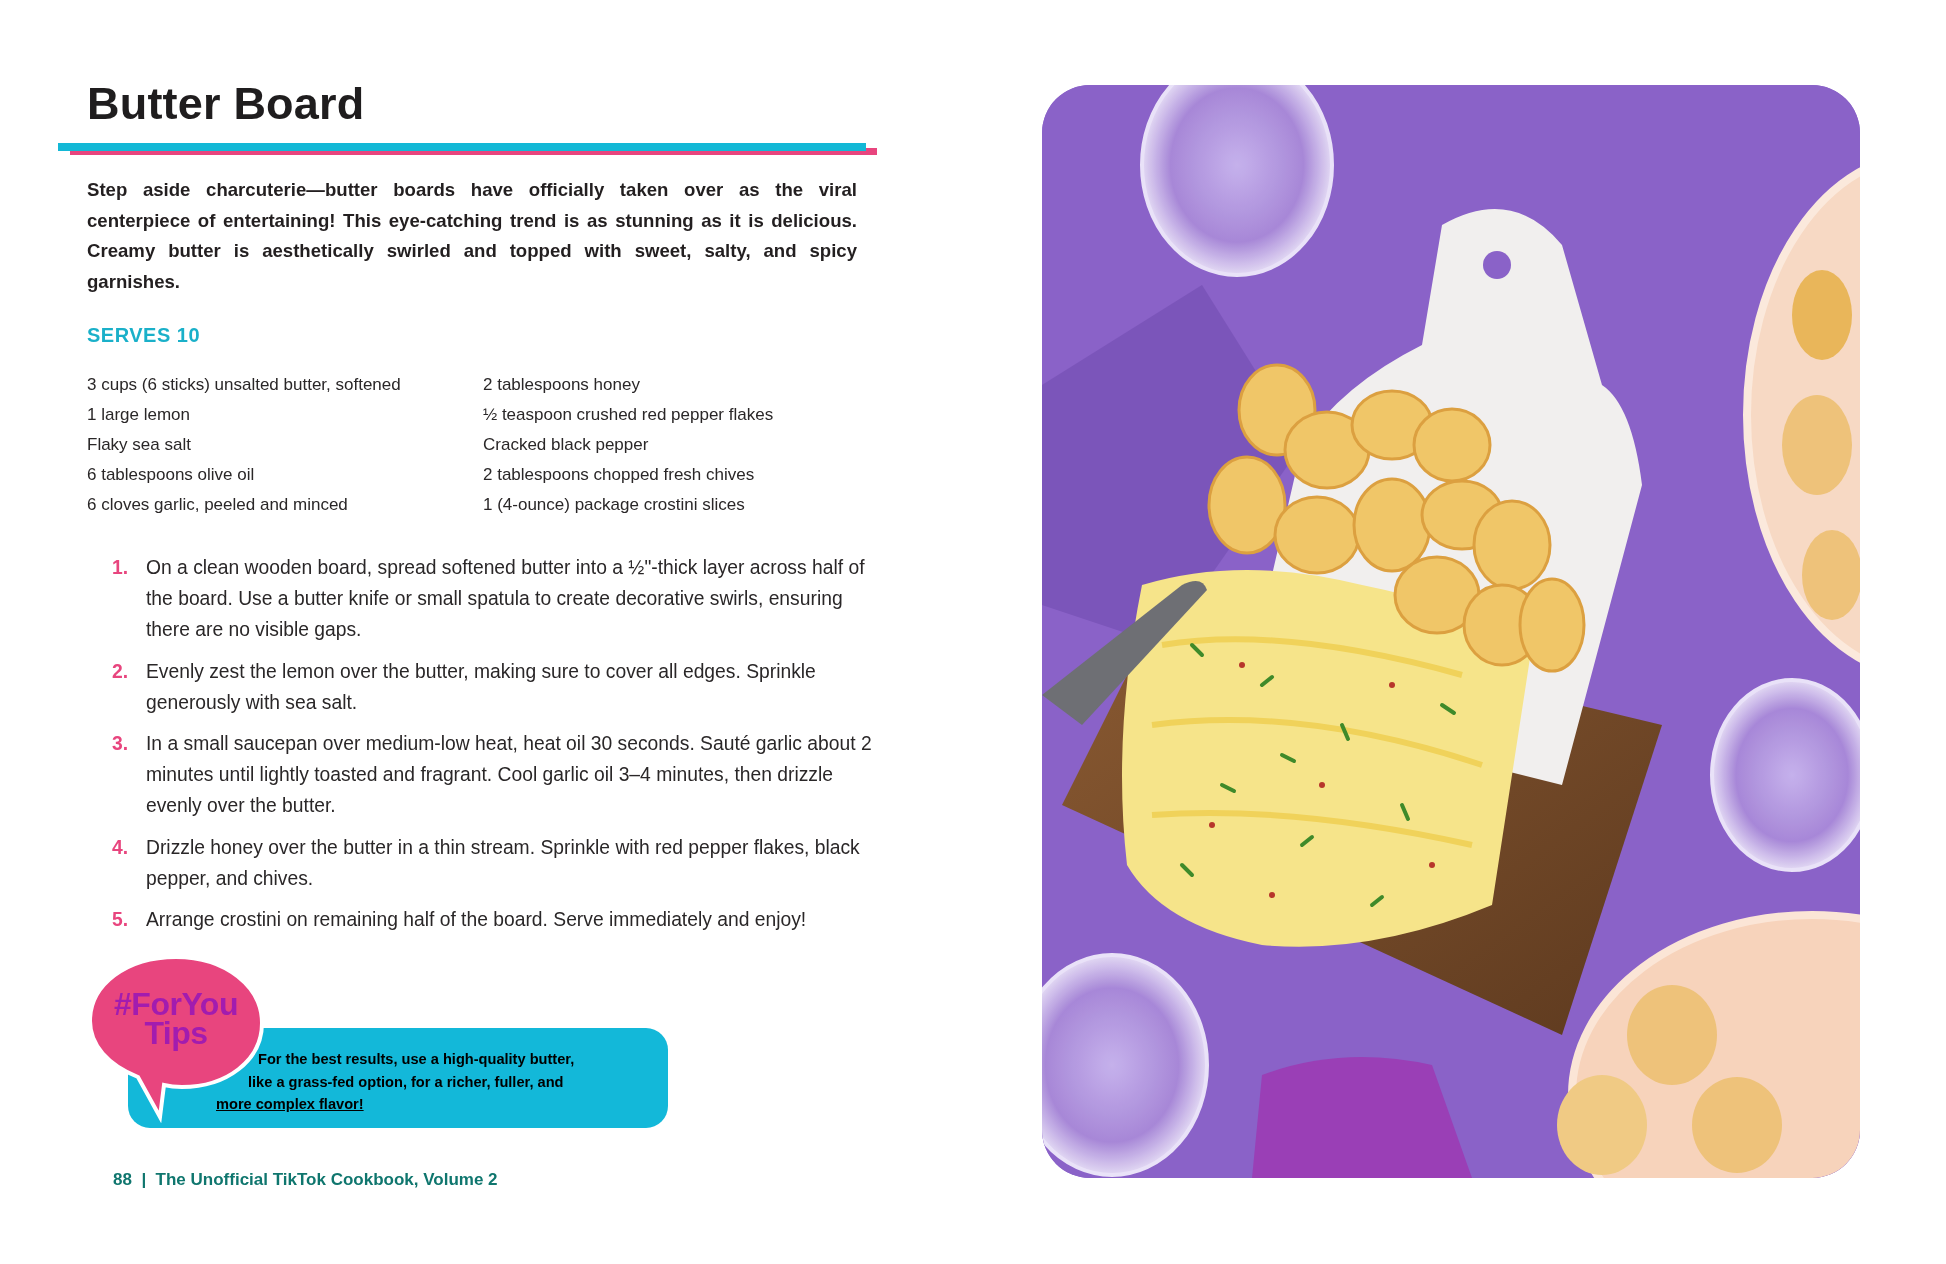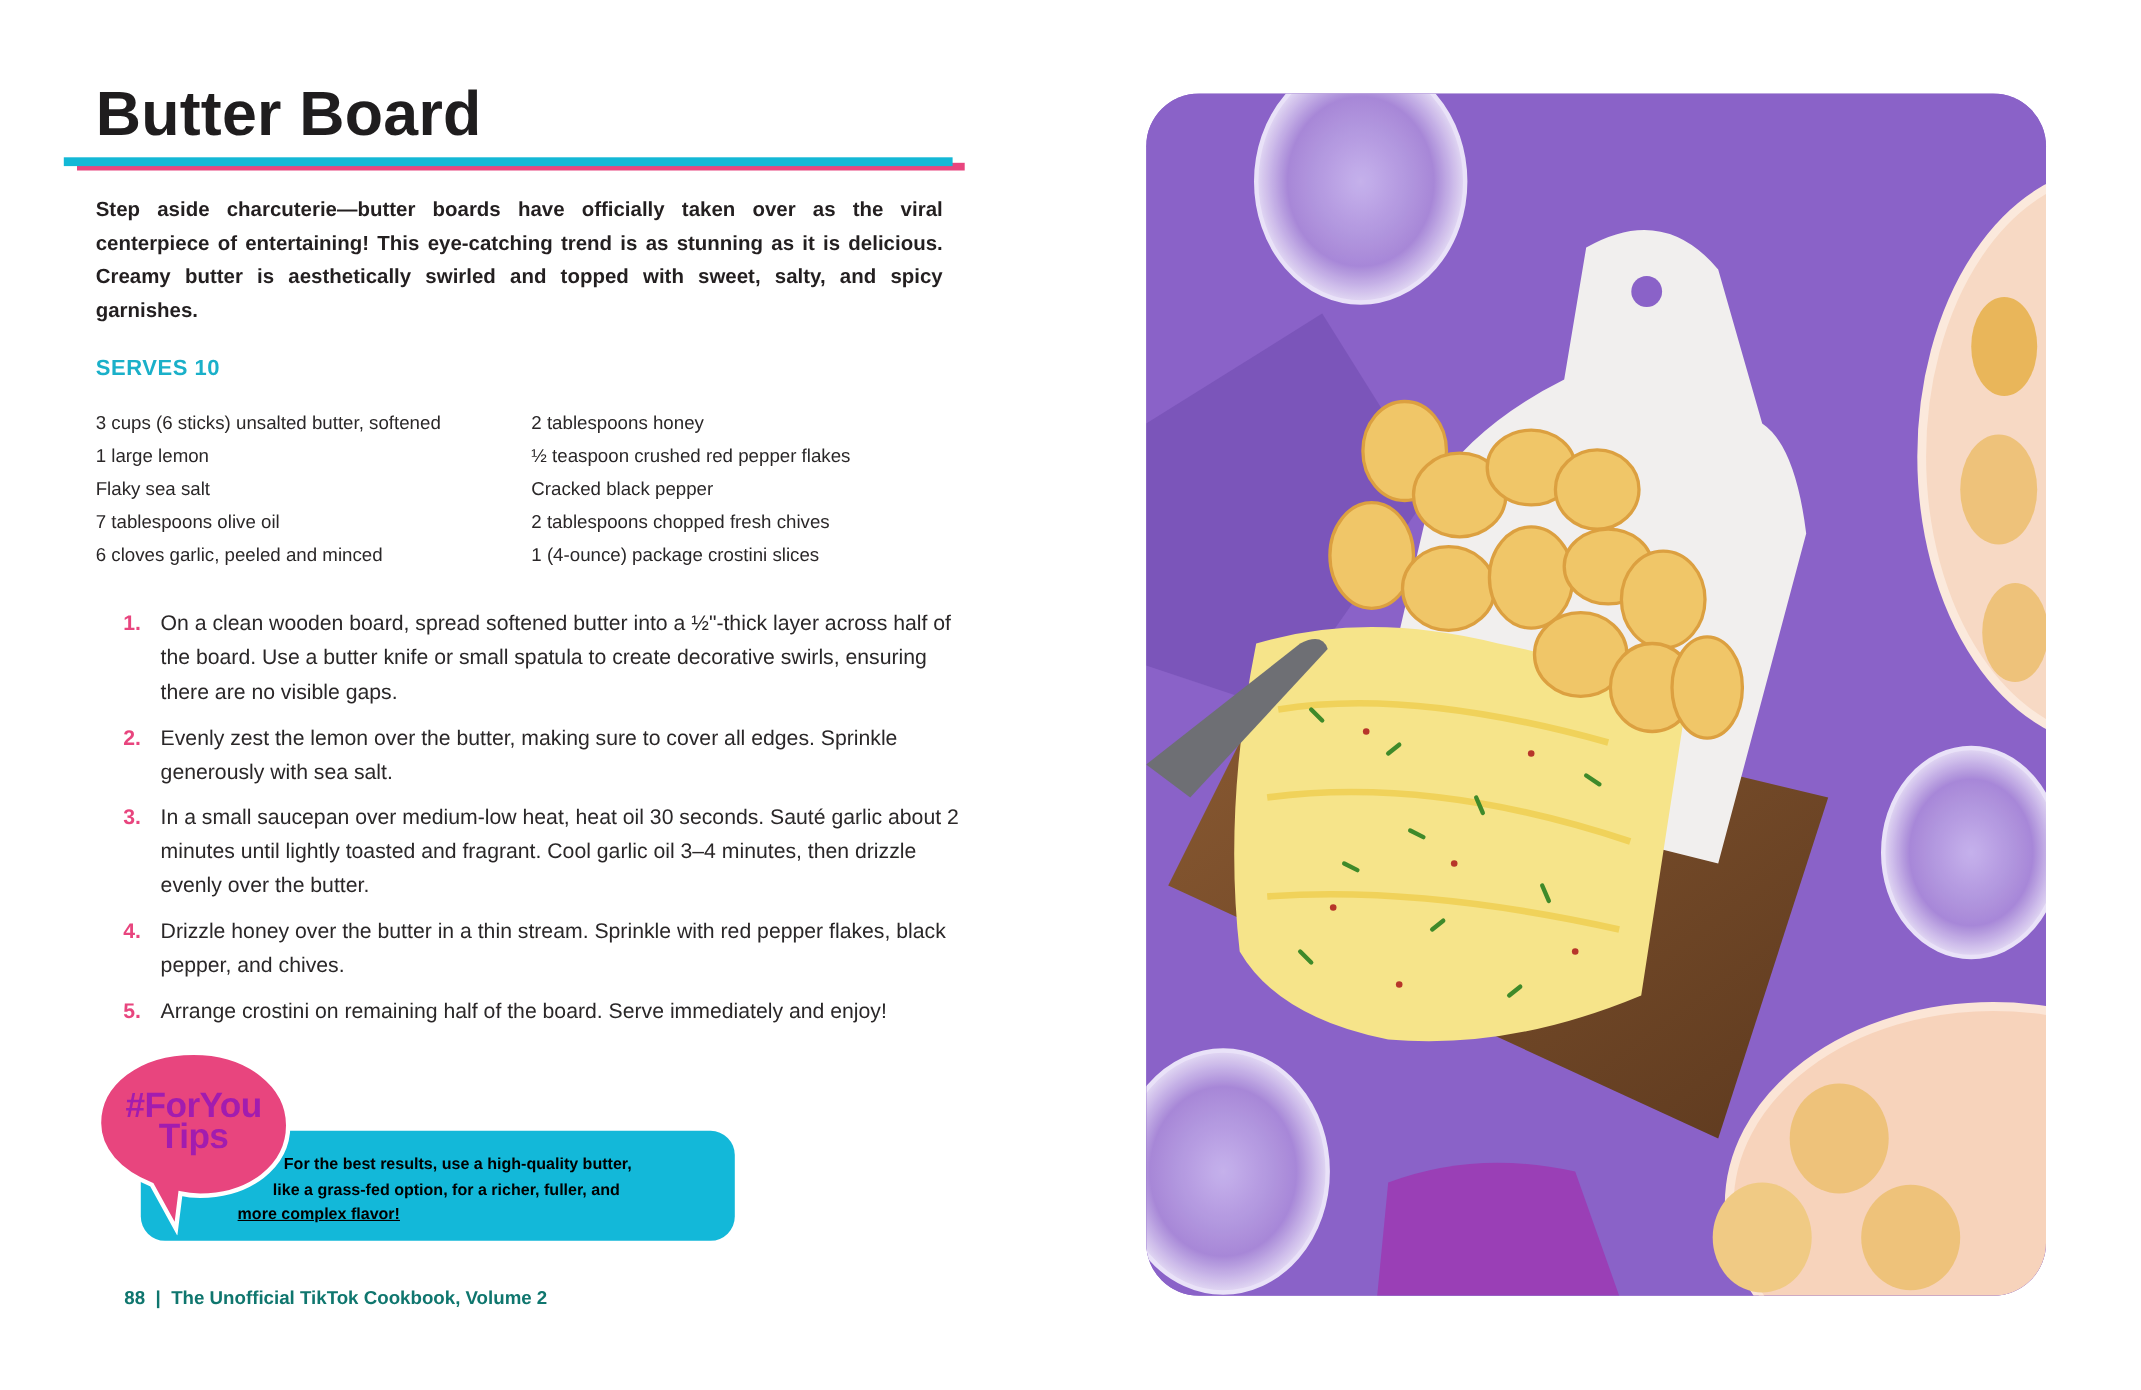--- a/index.html
+++ b/index.html
@@ -1,20 +1,20 @@
 <!DOCTYPE html>
 <html><head>
 <meta charset="utf-8">
 <style>
   html, body { margin: 0; padding: 0; background: #ffffff; }
   body { width: 1946px; height: 1264px; position: relative; overflow: hidden;
          font-family: "Liberation Sans", "DejaVu Sans", sans-serif; color: #231f20; }
   .abs { position: absolute; }
 
-  .title { left: 87px; top: 76px; font-size: 57px; font-weight: 700; letter-spacing: 0.2px; color: #1f1d1e; margin: 0; line-height: 56px; }
+  .title { left: 87px; top: 76px; font-size: 45px; font-weight: 700; letter-spacing: 0.2px; color: #1f1d1e; margin: 0; line-height: 56px; }
   .rule-cyan { left: 58px; top: 143px; width: 808px; height: 8px; background: #13b8d6; }
   .rule-pink { left: 70px; top: 148px; width: 807px; height: 7px; background: #e8457e; z-index: 0; }
   .rule-cyan { z-index: 1; }
 
   .intro { left: 87px; top: 175px; width: 770px; font-size: 18.6px; font-weight: 700; line-height: 30.5px; text-align: justify; color: #231f20; margin: 0; }
 
   .serves { left: 87px; top: 324px; font-size: 20px; font-weight: 700; color: #1ab0c9; letter-spacing: 0.5px; }
 
   .ing-col { top: 370px; font-size: 17px; line-height: 30px; color: #2a2728; }
   .ing-col.c1 { left: 87px; }
@@ -47,21 +47,21 @@
 <div class="abs rule-cyan"></div>
 
 <p class="abs intro">Step aside charcuterie—butter boards have officially taken over as the viral centerpiece of entertaining! This eye-catching trend is as stunning as it is delicious. Creamy butter is aesthetically swirled and topped with sweet, salty, and spicy garnishes.</p>
 
 <div class="abs serves">SERVES 10</div>
 
 <div class="abs ing-col c1">
   <div>3 cups (6 sticks) unsalted butter, softened</div>
   <div>1 large lemon</div>
   <div>Flaky sea salt</div>
-  <div>7 tablespoons olive oil</div>
+  <div>6 tablespoons olive oil</div>
   <div>6 cloves garlic, peeled and minced</div>
 </div>
 <div class="abs ing-col c2">
   <div>2 tablespoons honey</div>
   <div>½ teaspoon crushed red pepper flakes</div>
   <div>Cracked black pepper</div>
   <div>2 tablespoons chopped fresh chives</div>
   <div>1 (4-ounce) package crostini slices</div>
 </div>
 

